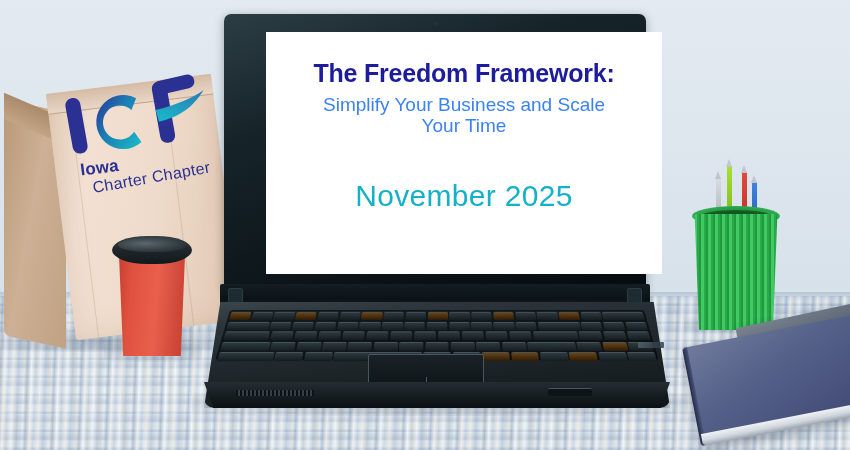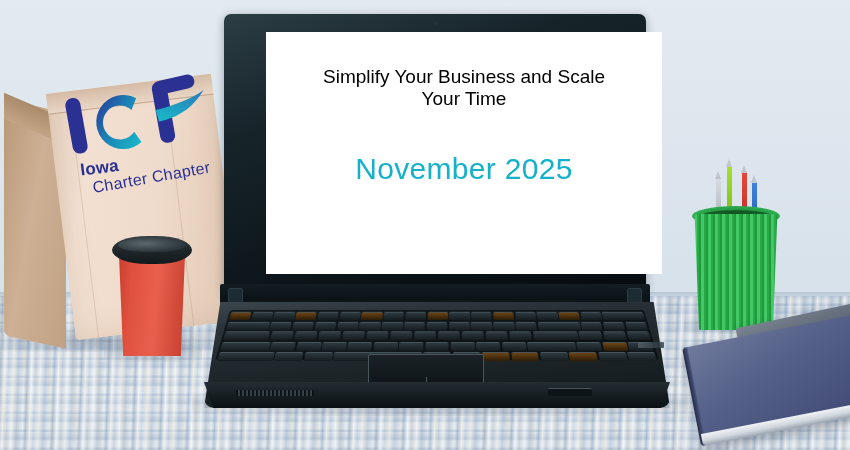--- a/index.html
+++ b/index.html
@@ -214,21 +214,21 @@
   }
   .slide-title {
     color: #1c1c9c;
     font-size: 25px;
     font-weight: bold;
     letter-spacing: -0.2px;
     line-height: 1.1;
     margin: 0 10px;
   }
   .slide-subtitle {
-    color: #000000;
+    color: #3b82f6;
     font-size: 19px;
     font-weight: normal;
     line-height: 1.15;
     margin: 6px 38px 4px 38px;
   }
   .slide-date {
     color: #15b0c9;
     font-size: 30px;
     font-weight: normal;
     letter-spacing: .3px;
@@ -512,20 +512,21 @@
     </div>
   </div>
 
   <div class="laptop">
 
     <div class="lid">
       <div class="webcam"></div>
 
       <div class="screen">
         <div class="slide">
+          <div class="slide-title">The Freedom Framework:</div>
           <div class="slide-subtitle">Simplify Your Business and Scale Your Time</div>
           <div class="slide-date">November 2025</div>
         </div>
       </div>
     </div>
 
     <div class="hinge">
       <div class="hinge-nub" style="left:8px"></div>
       <div class="hinge-nub" style="right:8px"></div>
     </div>

